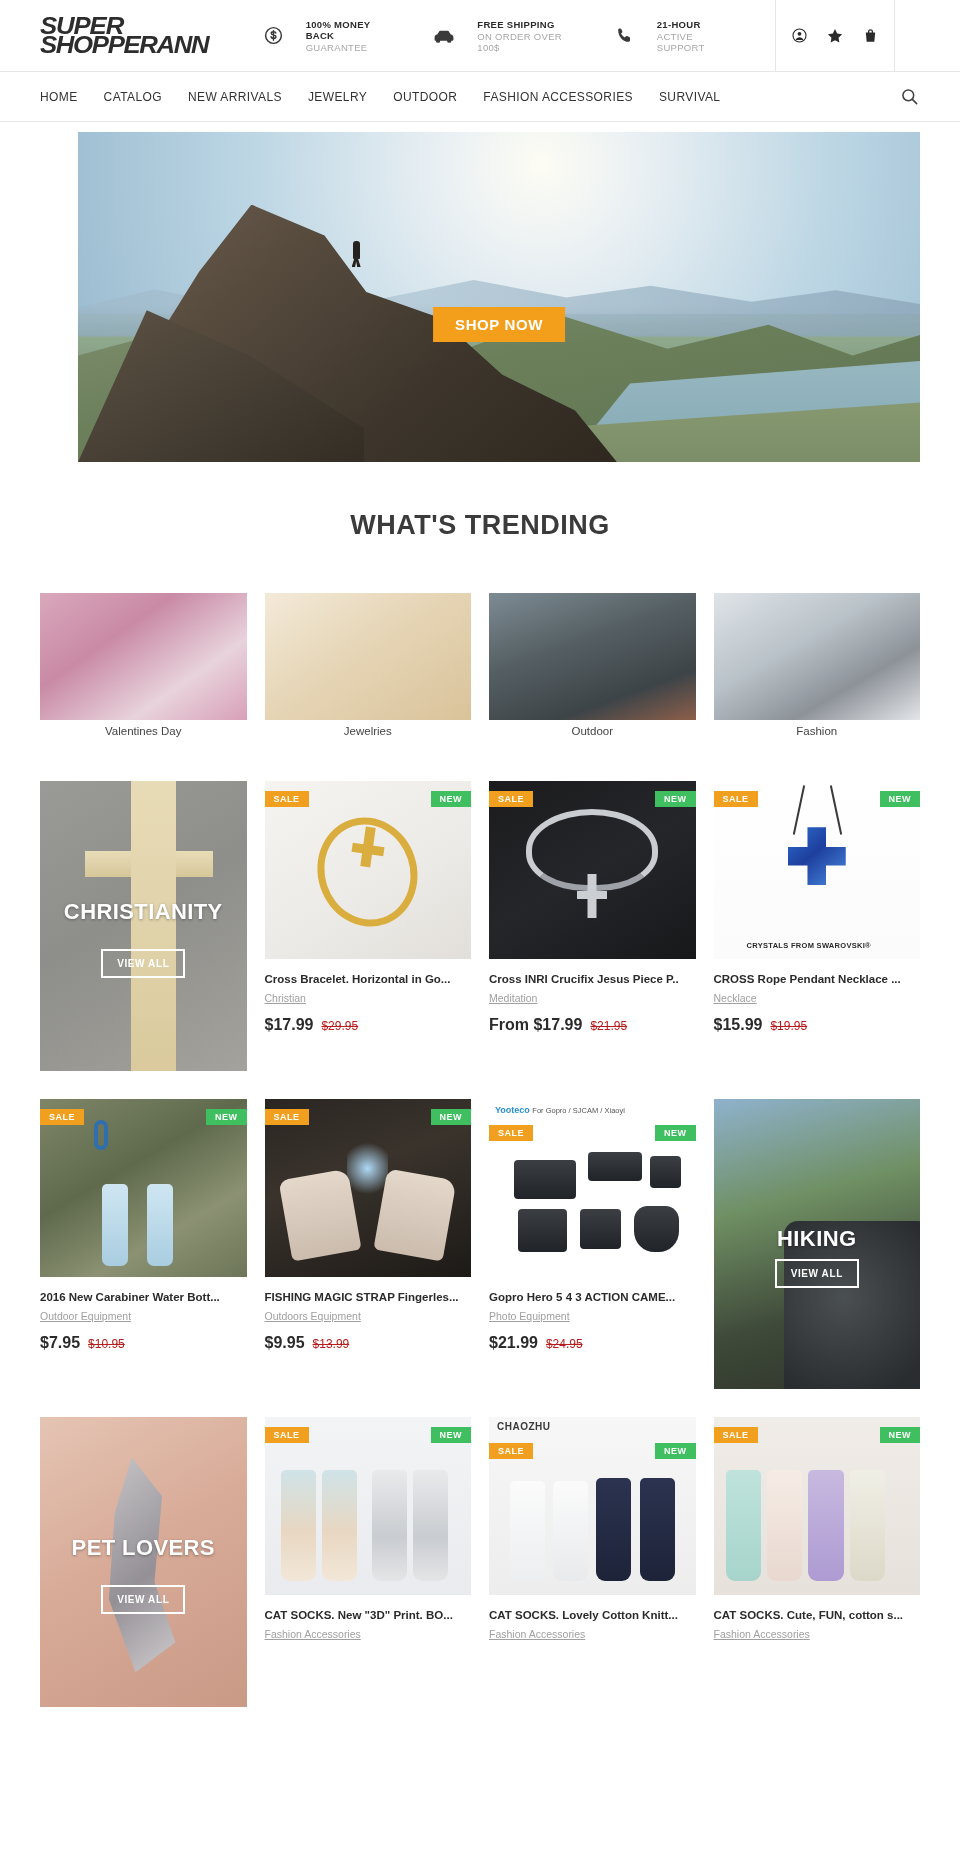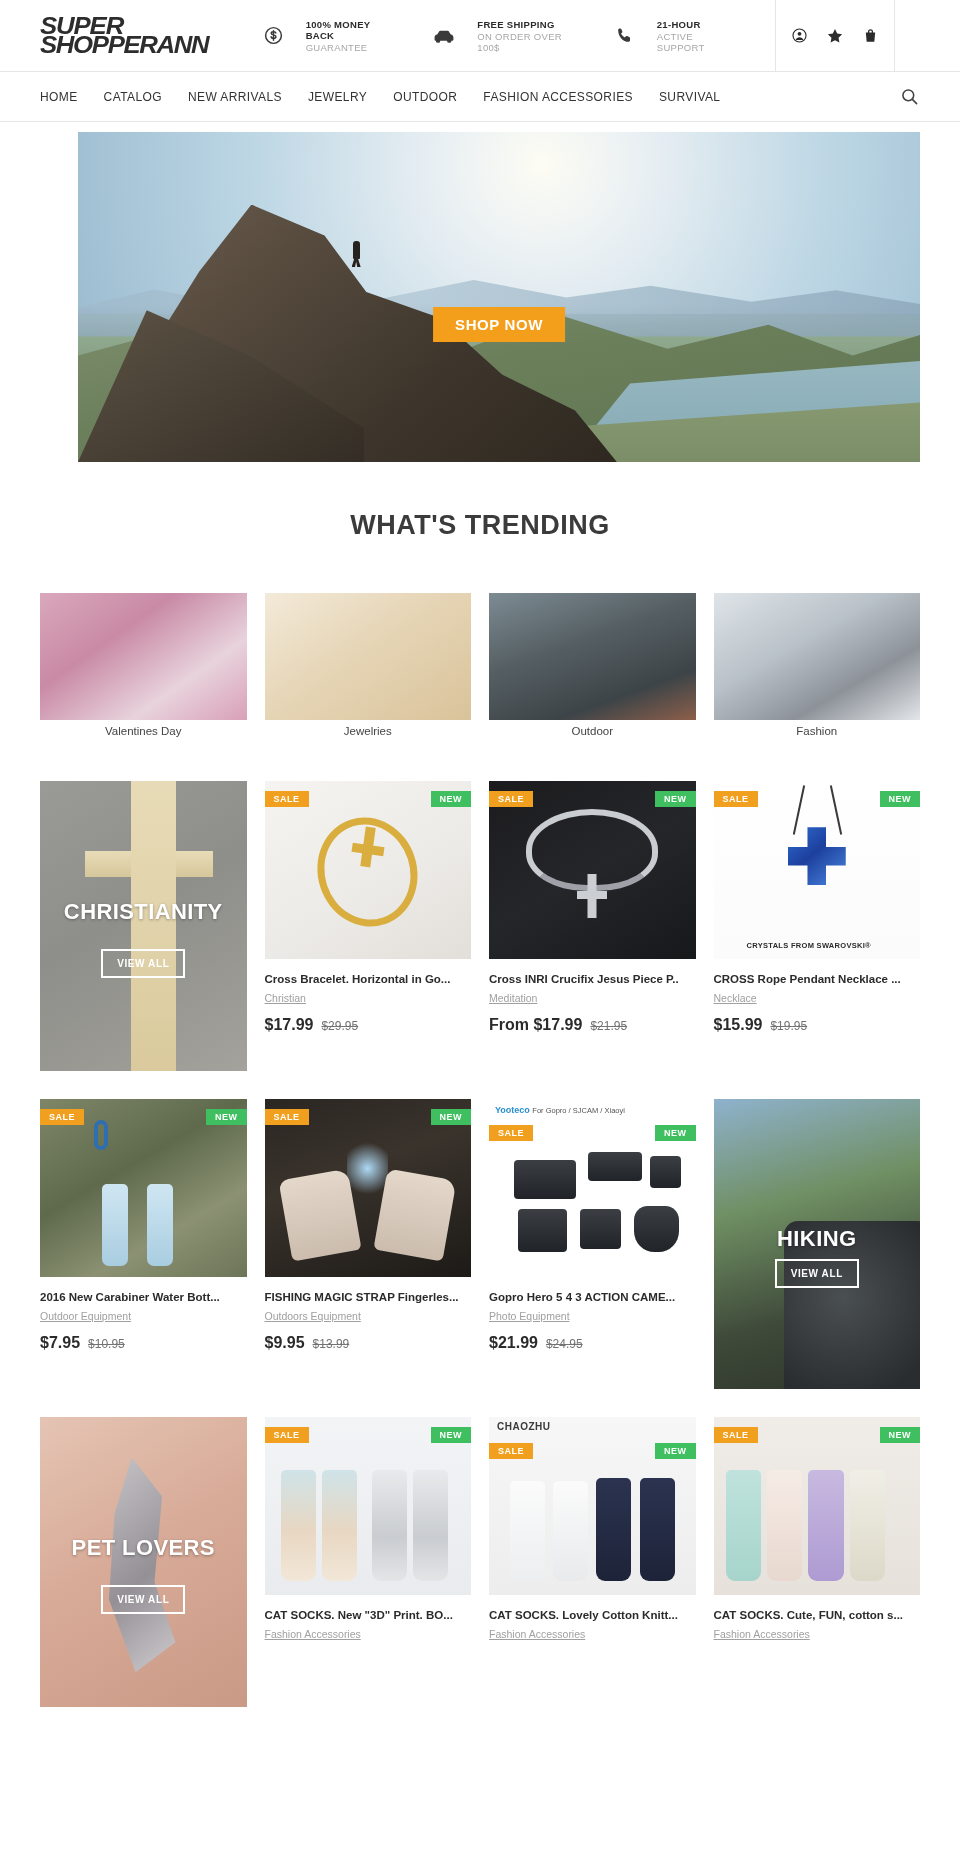--- a/index.html
+++ b/index.html
@@ -289,21 +289,21 @@
     font-weight: bold;
     color: #2b2b2b;
     margin-top: 14px;
     white-space: nowrap;
     overflow: hidden;
     text-overflow: ellipsis;
   }
   .prod-vendor { font-size: 10.5px; color: #a0a0a0; margin-top: 7px; text-decoration: underline; }
   .prod-prices { margin-top: 12px; display: flex; align-items: baseline; gap: 8px; }
   .price-now { font-size: 16px; font-weight: bold; color: #2b2b2b; }
-  .price-was { font-size: 12px; color: #737373; text-decoration: line-through; }
+  .price-was { font-size: 12px; color: #b91c1c; text-decoration: line-through; }
 
   
   .im-bracelet { background: linear-gradient(150deg,#f6f4f1 0%,#eceae6 60%,#e2dfda 100%); }
   .im-bracelet .ring {
     position:absolute; left:26%; top:20%; width:48%; height:62%;
     border: 7px solid #d9ae3f; border-radius: 50%;
     transform: rotate(-18deg);
   }
   .im-bracelet .cr {
     position:absolute; left:50%; top:26%; width:10px; height:40px; background:#d9ae3f; transform: translateX(-50%) rotate(8deg);

